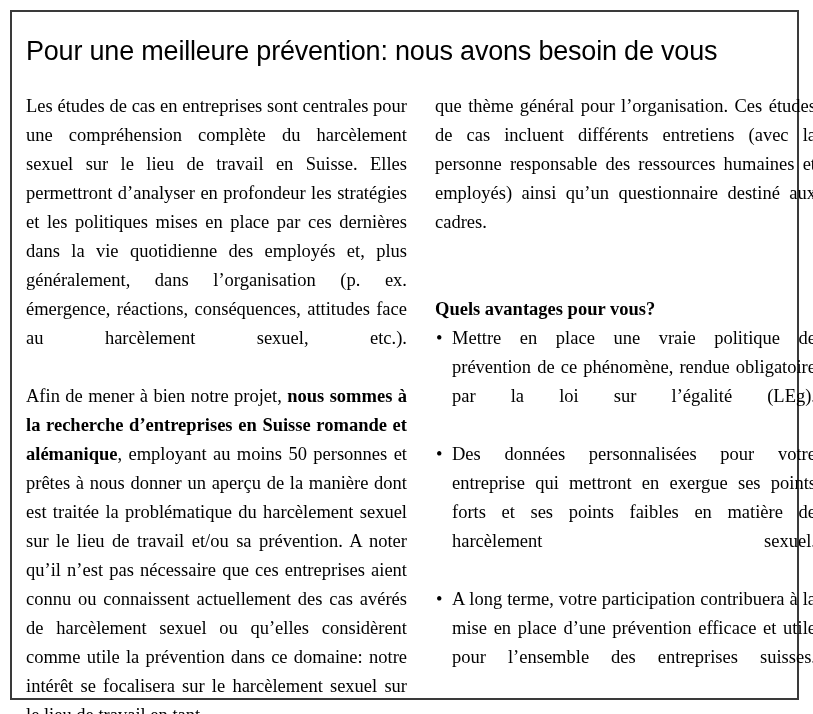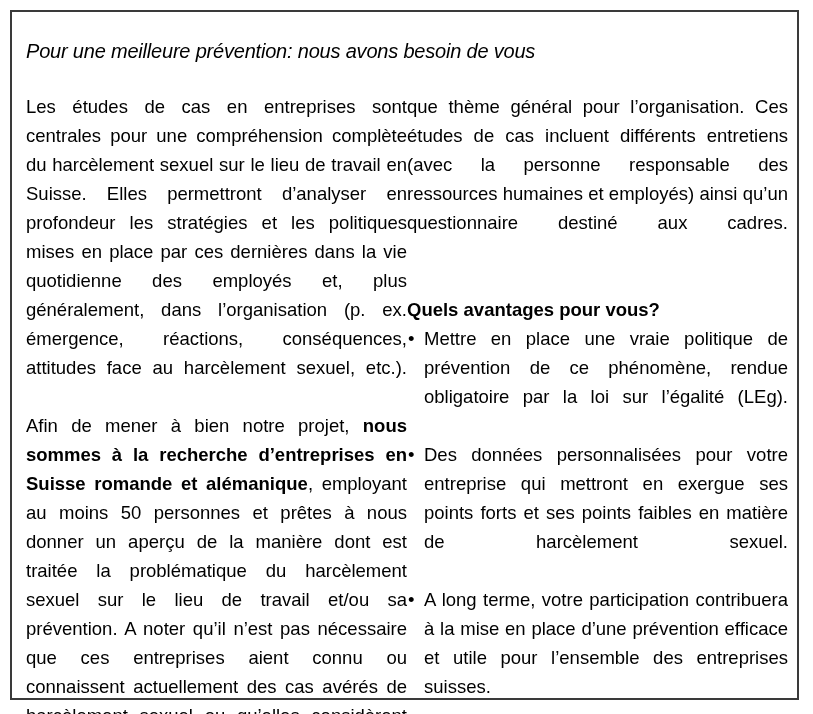--- a/index.html
+++ b/index.html
@@ -28,36 +28,37 @@
 
   #inner {
     position: absolute;
     left: 14px;
     top: 10px;
     right: 14px;
     bottom: 6px;
   }
 
   #title {
-    font-size: 20px;
+    font-size: 27px;
     font-weight: normal;
     letter-spacing: -0.2px;
     line-height: 34px;
     margin: 12px 0 0 0;
     white-space: nowrap;
-    font-style: italic;
   }
 
   #columns {
     position: absolute;
     top: 70px;
     left: 0;
     right: 0;
     bottom: 0;
     display: flex;
+    gap: 28px;
+    font-family: Liberation Serif, serif;
   }
 
   .col {
     width: 381px;
     flex: 0 0 381px;
     font-size: 18.5px;
     line-height: 29px;
     text-align: justify;
     text-justify: inter-word;
     hyphens: none;

